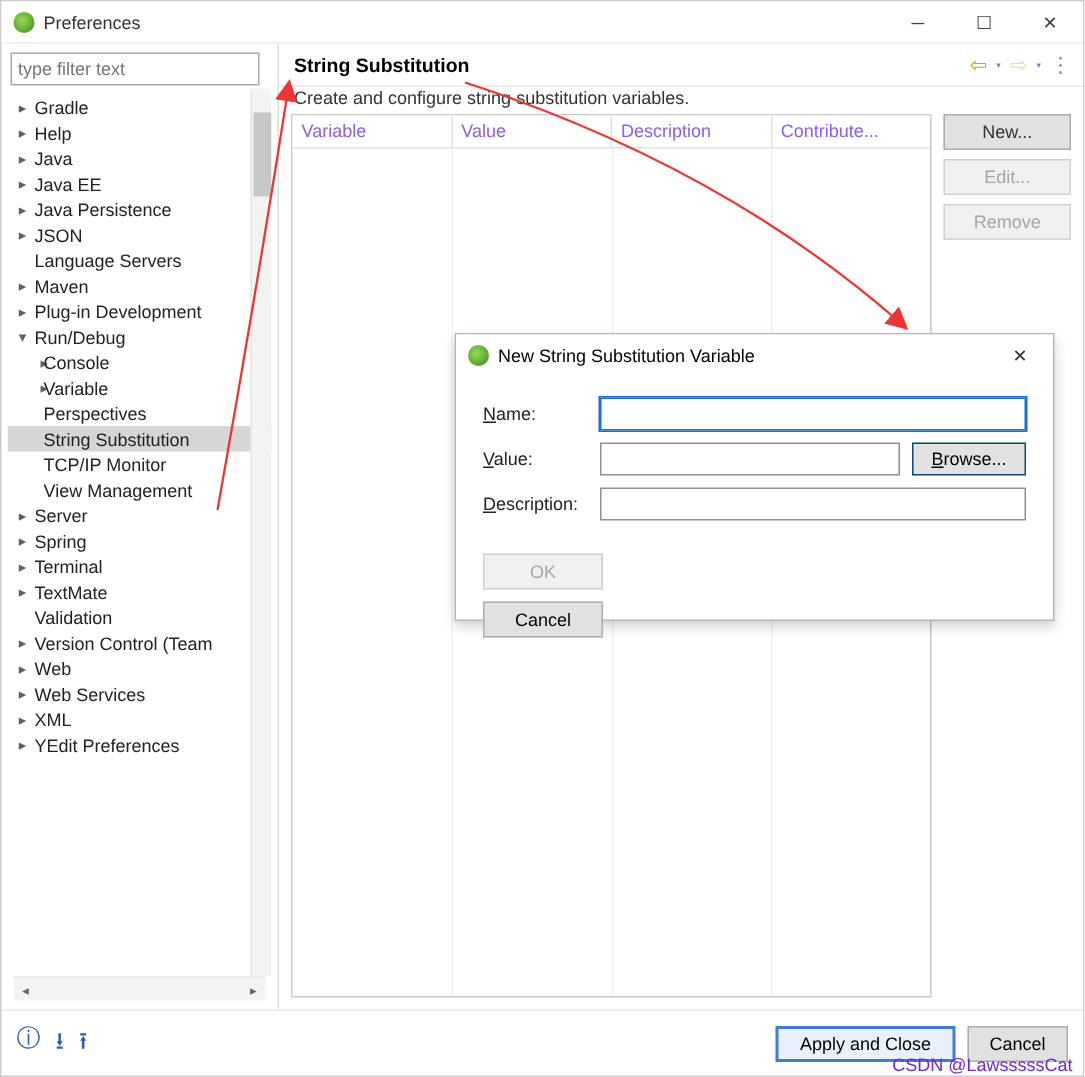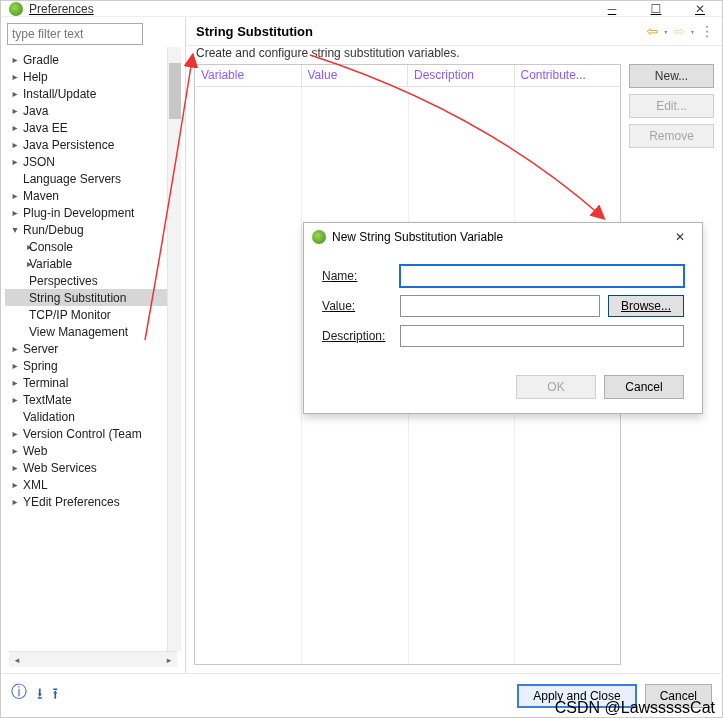--- a/index.html
+++ b/index.html
@@ -1,26 +1,26 @@
 <!DOCTYPE html>
 <html><head>
 <meta charset="utf-8">
 <style>
 * { box-sizing: border-box; font-family: "Segoe UI", Tahoma, sans-serif; font-size: 12px; }
 body { margin: 0; padding: 0; width: 723px; height: 718px; background: #fff; overflow: hidden; position: relative; }
 .window { width: 723px; height: 718px; border: 1px solid #ccc; display: flex; flex-direction: column; background: #fff; }
-.titlebar { height: 16px; display: flex; align-items: center; padding: 0 0 0 8px; background: #fff; border-bottom: 1px solid #eee; text-decoration: underline; }
+.titlebar { height: 28px; display: flex; align-items: center; padding: 0 0 0 8px; background: #fff; border-bottom: 1px solid #eee; }
 .titlebar .icon { width: 14px; height: 14px; border-radius: 50%; background: radial-gradient(circle at 40% 40%, #9ad84f, #3d8b1f); margin-right: 6px; }
 .titlebar .title { color: #333; }
 .winctrl { margin-left: auto; display: flex; }
 .winctrl div { width: 44px; height: 28px; display: flex; align-items: center; justify-content: center; color: #444; }
 .body { flex: 1; display: flex; flex-direction: column; min-height: 0; }
 .main { flex: 1; display: flex; min-height: 0; }
 .left { width: 185px; border-right: 1px solid #ddd; display: flex; flex-direction: column; min-height: 0; padding: 4px; }
-.filter { height: 22px; border: 1px solid #aaa; padding: 2px 4px; color: #888; background: #fff; width: 136px; margin: 2px; }
+.filter { height: 22px; border: 1px solid #aaa; padding: 2px 4px; color: #888; background: #fff; width: 166px; margin: 2px; }
 .tree-wrap { flex: 1; overflow: hidden; position: relative; }
 .tree { margin: 4px 0; overflow-y: auto; overflow-x: hidden; position: absolute; inset: 0; }
 .tree-scrollbar { position: absolute; right: 0; top: 0; bottom: 0; width: 14px; background: #f3f3f3; border-left: 1px solid #e5e5e5; }
 .tree-thumb { position: absolute; top: 16px; height: 56px; width: 12px; left: 1px; background: #c7c7c7; }
 .tree-row { display: flex; align-items: center; height: 17px; cursor: default; padding-left: 4px; white-space: nowrap; }
 .tree-row.sel { background: #d6d6d6; }
 .caret { width: 12px; text-align: center; color: #606060; font-size: 10px; }
 .caret.open::before { content: "▾"; }
 .caret.closed::before { content: "▸"; }
 .caret::before { content: ""; }
@@ -52,35 +52,35 @@
 .fbtn.primary { border: 2px solid #3a7fd5; background: #e8f0fb; }
 .h-scroll { height: 16px; border-top: 1px solid #e5e5e5; position: relative; background: #f3f3f3; margin: 0 4px 2px 4px; }
 .h-arrow { position: absolute; width: 16px; height: 14px; top: 1px; display:flex; align-items:center; justify-content:center; color:#666; font-size:9px; }
 .h-arrow.l { left: 0; } .h-arrow.r { right: 0; }
 
 
 .dialog { position: absolute; left: 303px; top: 222px; width: 400px; height: 192px; border: 1px solid #b5b5b5; background: #fff; box-shadow: 0 4px 8px rgba(0,0,0,0.18); display: flex; flex-direction: column; }
 .dialog .dtitlebar { height: 28px; display: flex; align-items: center; padding-left: 8px; background: #fff; }
 .dialog .dtitlebar .icon { width: 14px; height: 14px; border-radius: 50%; background: radial-gradient(circle at 40% 40%, #9ad84f, #3d8b1f); margin-right: 6px; }
 .dialog .close { margin-left: auto; width: 44px; height: 28px; display:flex; align-items:center; justify-content:center; color:#333; }
-.dialog .dbody { flex: 1; padding: 14px 18px 6px 18px; text-decoration: underline; }
+.dialog .dbody { flex: 1; padding: 14px 18px 6px 18px; }
 .drow { display: flex; align-items: center; margin-bottom: 8px; gap: 8px; }
 .drow .dlabel { width: 70px; color: #222; }
 .drow .dlabel u { text-decoration: underline; }
 .dinput { flex: 1; height: 22px; border: 1px solid #8f8f8f; padding: 0 4px; background: #fff; }
 .dinput.focus { border: 1px solid #1a6fd6; outline: 1px solid #1a6fd6; }
 .dbtn { height: 22px; width: 76px; border: 1px solid #0c4a6e; background: #e1e1e1; display:flex; align-items:center; justify-content:center; }
-.dialog .dfooter { padding: 8px 18px 14px 18px; display:flex; justify-content:flex-end; gap:8px; }
+.dialog .dfooter { padding: 8px 18px 14px 18px; display:flex; justify-content:flex-end; gap:8px;flex-direction:column; }
 .dialog .dok { width: 80px; height: 24px; border: 1px solid #d0d0d0; background: #f0f0f0; color: #a5a5a5; display:flex; align-items:center; justify-content:center; }
 .dialog .dcancel { width: 80px; height: 24px; border: 1px solid #adadad; background: #e1e1e1; display:flex; align-items:center; justify-content:center; }
 
 
 .arrow-svg { position: absolute; pointer-events: none; z-index: 50; overflow: visible; }
 
-.watermark { position: absolute; right: 8px; bottom: 1px; color: #000000; font-size: 16px; letter-spacing: 0; z-index: 60; }
+.watermark { position: absolute; right: 8px; bottom: 1px; color: #6d28d9; font-size: 12px; letter-spacing: 0; z-index: 60; }
 </style>
 </head>
 <body>
 
 <div class="window">
   <div class="titlebar">
     <div class="icon"></div>
     <div class="title">Preferences</div>
     <div class="winctrl">
       <div>─</div>
@@ -94,24 +94,20 @@
         <input class="filter" placeholder="type filter text" style="">
         <div class="tree-wrap">
           <div class="tree" id="tree">
               <div class="tree-row">
                 <span class="caret closed"></span>
                 <span class="lbl">Gradle</span>
               </div>
               <div class="tree-row">
                 <span class="caret closed"></span>
                 <span class="lbl">Help</span>
-              </div>
-              <div class="tree-row">
-                <span class="caret closed"></span>
-                <span class="lbl">Install/Update</span>
               </div>
               <div class="tree-row">
                 <span class="caret closed"></span>
                 <span class="lbl">Java</span>
               </div>
               <div class="tree-row">
                 <span class="caret closed"></span>
                 <span class="lbl">Java EE</span>
               </div>
               <div class="tree-row">

